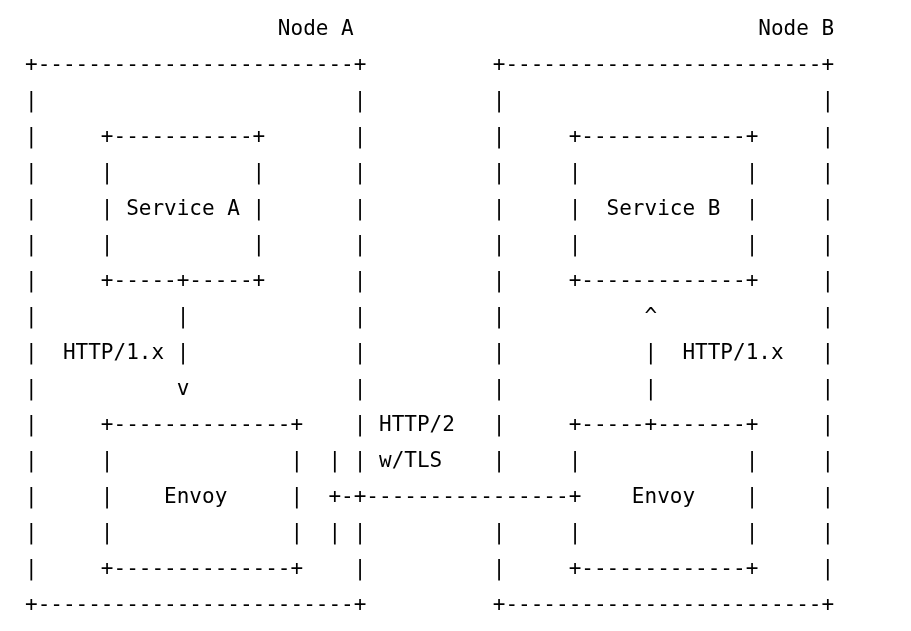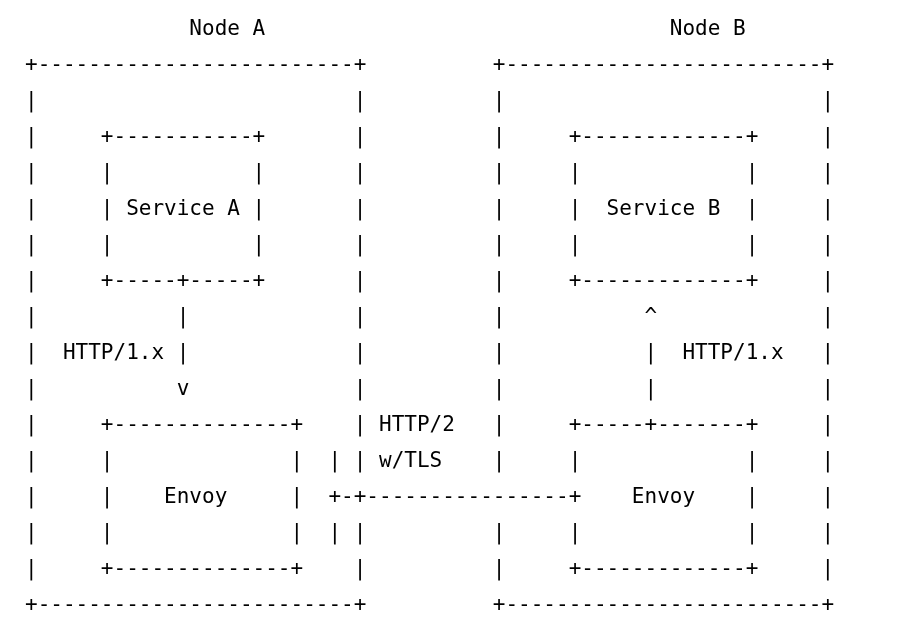--- a/index.html
+++ b/index.html
@@ -10,20 +10,21 @@
   body {
     width: 911px;
     height: 631px;
     overflow: hidden;
     font-family: "DejaVu Sans Mono", "Liberation Mono", monospace;
   }
   #diagram {
     position: relative;
     width: 911px;
     height: 477px;
+    text-align: right;
   }
   pre.ascii-art {
     margin: 0;
     padding: 0;
     position: absolute;
     left: 25px;
     top: 10px;
     font-family: "DejaVu Sans Mono", "Liberation Mono", monospace;
     font-size: 21px;
     line-height: 36px;

